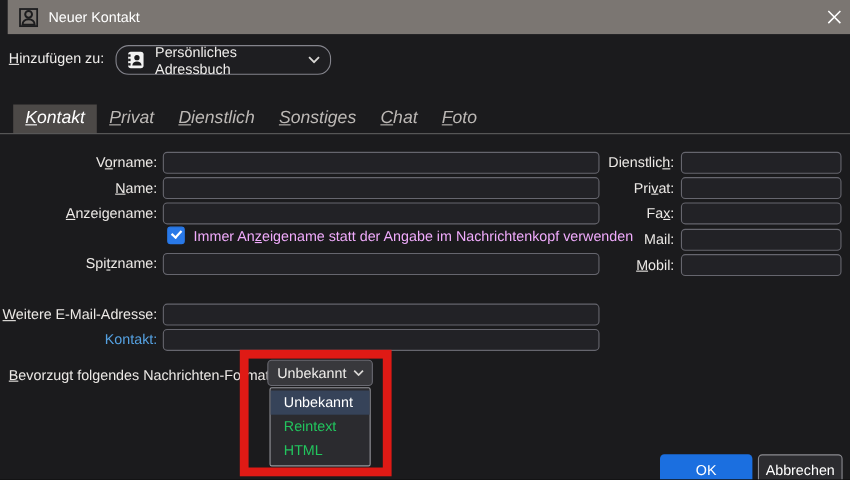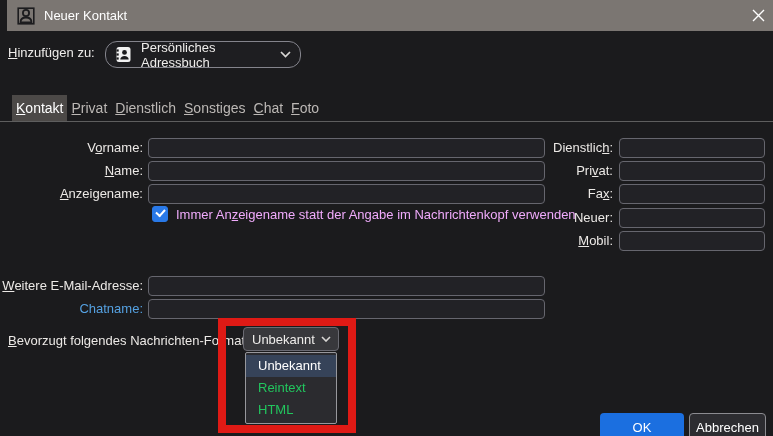--- a/index.html
+++ b/index.html
@@ -24,21 +24,21 @@
   .ab-select{
     position:absolute;left:105px;top:41px;width:196px;height:27px;
     background:#1e1e21;border:1px solid #84848c;border-radius:12px;
     box-sizing:border-box;display:flex;align-items:center;gap:9px;
     padding:0 9px;color:#efedeb;font-size:13px;
   }
   .ab-select .val{flex:1;}
   
   .tabbar{position:absolute;left:12px;top:95px;display:flex;height:26px;}
   .tab{
-    padding:0 4px;line-height:26px;font-size:14px;color:#bcb8b5;cursor:default;
+    padding:0 11px;line-height:26px;font-size:16px;color:#bcb8b5;cursor:default;font-style:italic;
   }
   .tab.active{background:#4c4947;color:#ffffff;}
   .tabline{position:absolute;left:0;top:121px;width:773px;height:1px;background:#5e5e5e;}
   
   .lrow,.rrow{position:absolute;left:0;width:773px;height:20px;}
   .llabel{
     position:absolute;right:630px;line-height:20px;font-size:13px;
     color:#ece9e6;white-space:nowrap;
   }
   .lfield{
@@ -173,43 +173,47 @@
     <input class="lfield" value="" style="">
   </div>
 
   <div class="cbrow">
     <span class="checkbox checked">
       <span class="check"></span>
     </span>
     <span class="cblabel">Immer An<u>z</u>eigename statt der Angabe im Nachrichtenkopf verwenden</span>
   </div>
 
+  <div class="lrow" style="top:230px">
+    <span class="llabel">Spi<u>t</u>zname:</span>
+    <input class="lfield" value="" style="">
+  </div>
   <div class="lrow" style="top:276px">
     <span class="llabel"><u>W</u>eitere E-Mail-Adresse:</span>
     <input class="lfield" value="" style="">
   </div>
   <div class="lrow" style="top:299px">
-    <span class="llabel link-label">Chatname:</span>
+    <span class="llabel link-label">Kontakt:</span>
     <input class="lfield" value="" style="">
   </div>
 
   <div class="rrow" style="top:138px">
     <span class="rlabel">Dienstlic<u>h</u>:</span>
     <input class="rfield" value="" style="">
   </div>
   <div class="rrow" style="top:161px">
     <span class="rlabel">Pri<u>v</u>at:</span>
     <input class="rfield" value="" style="">
   </div>
   <div class="rrow" style="top:184px">
     <span class="rlabel">Fa<u>x</u>:</span>
     <input class="rfield" value="" style="">
   </div>
   <div class="rrow" style="top:208px">
-    <span class="rlabel">Neuer:</span>
+    <span class="rlabel">Mail:</span>
     <input class="rfield" value="" style="">
   </div>
   <div class="rrow" style="top:231px">
     <span class="rlabel"><u>M</u>obil:</span>
     <input class="rfield" value="" style="">
   </div>
 
   <span class="fmt-label"><u>B</u>evorzugt folgendes Nachrichten-Format:</span>
   <div class="fmt-select">
     <span style="flex:1">Unbekannt</span>

